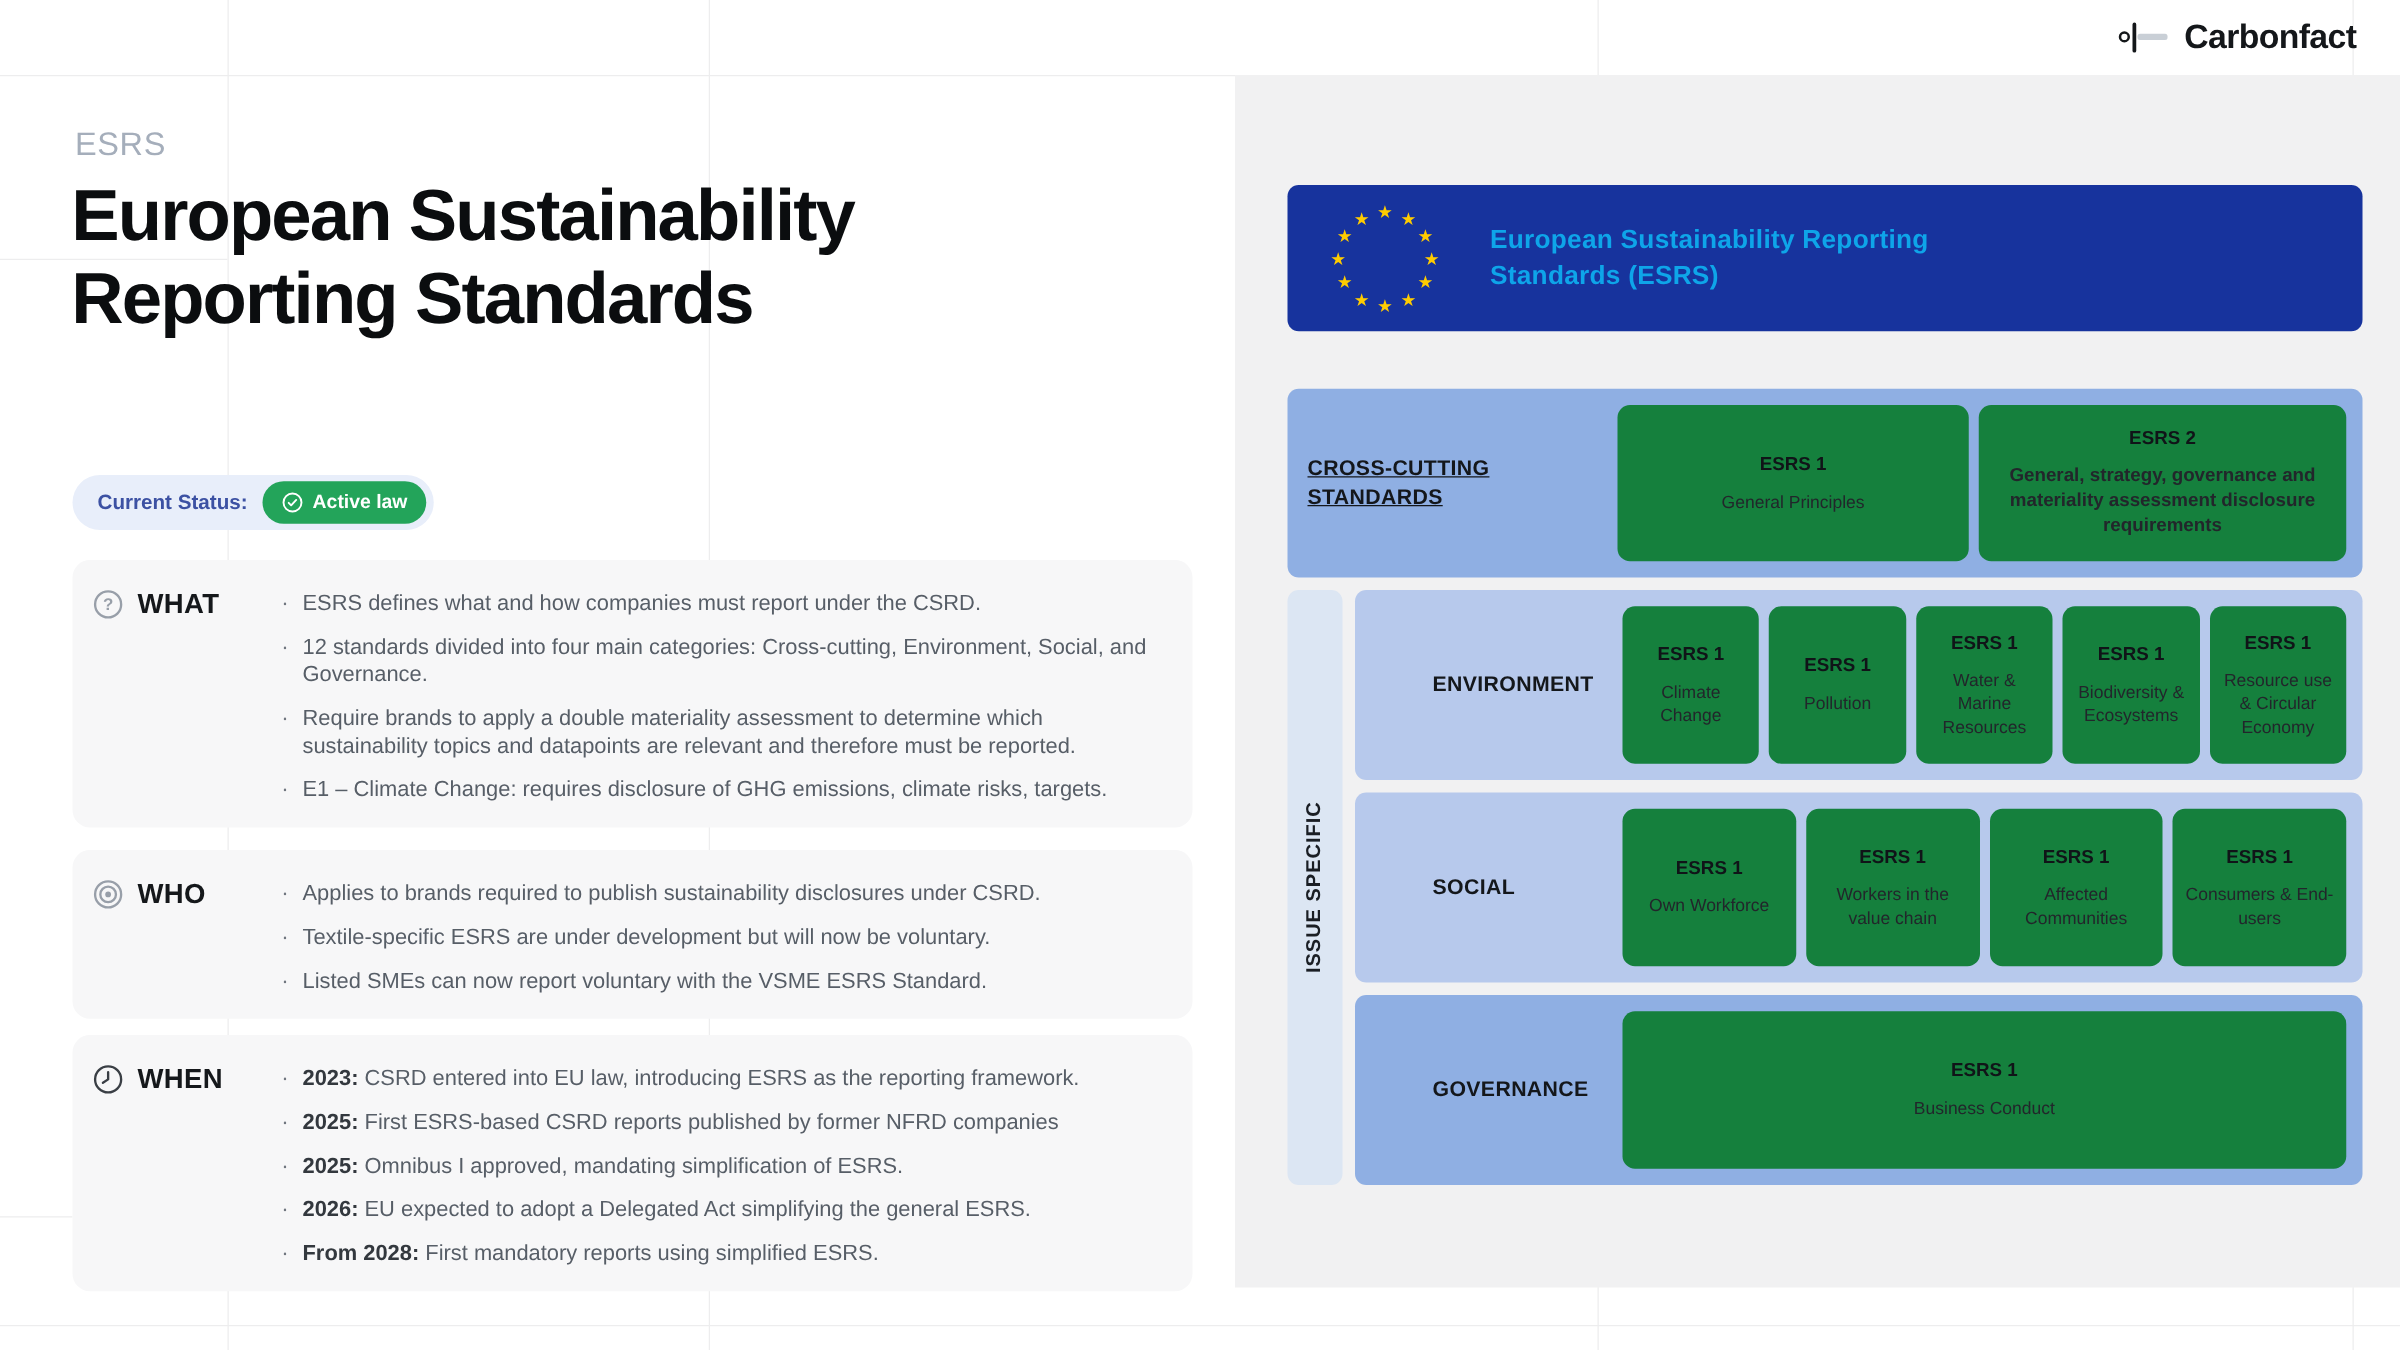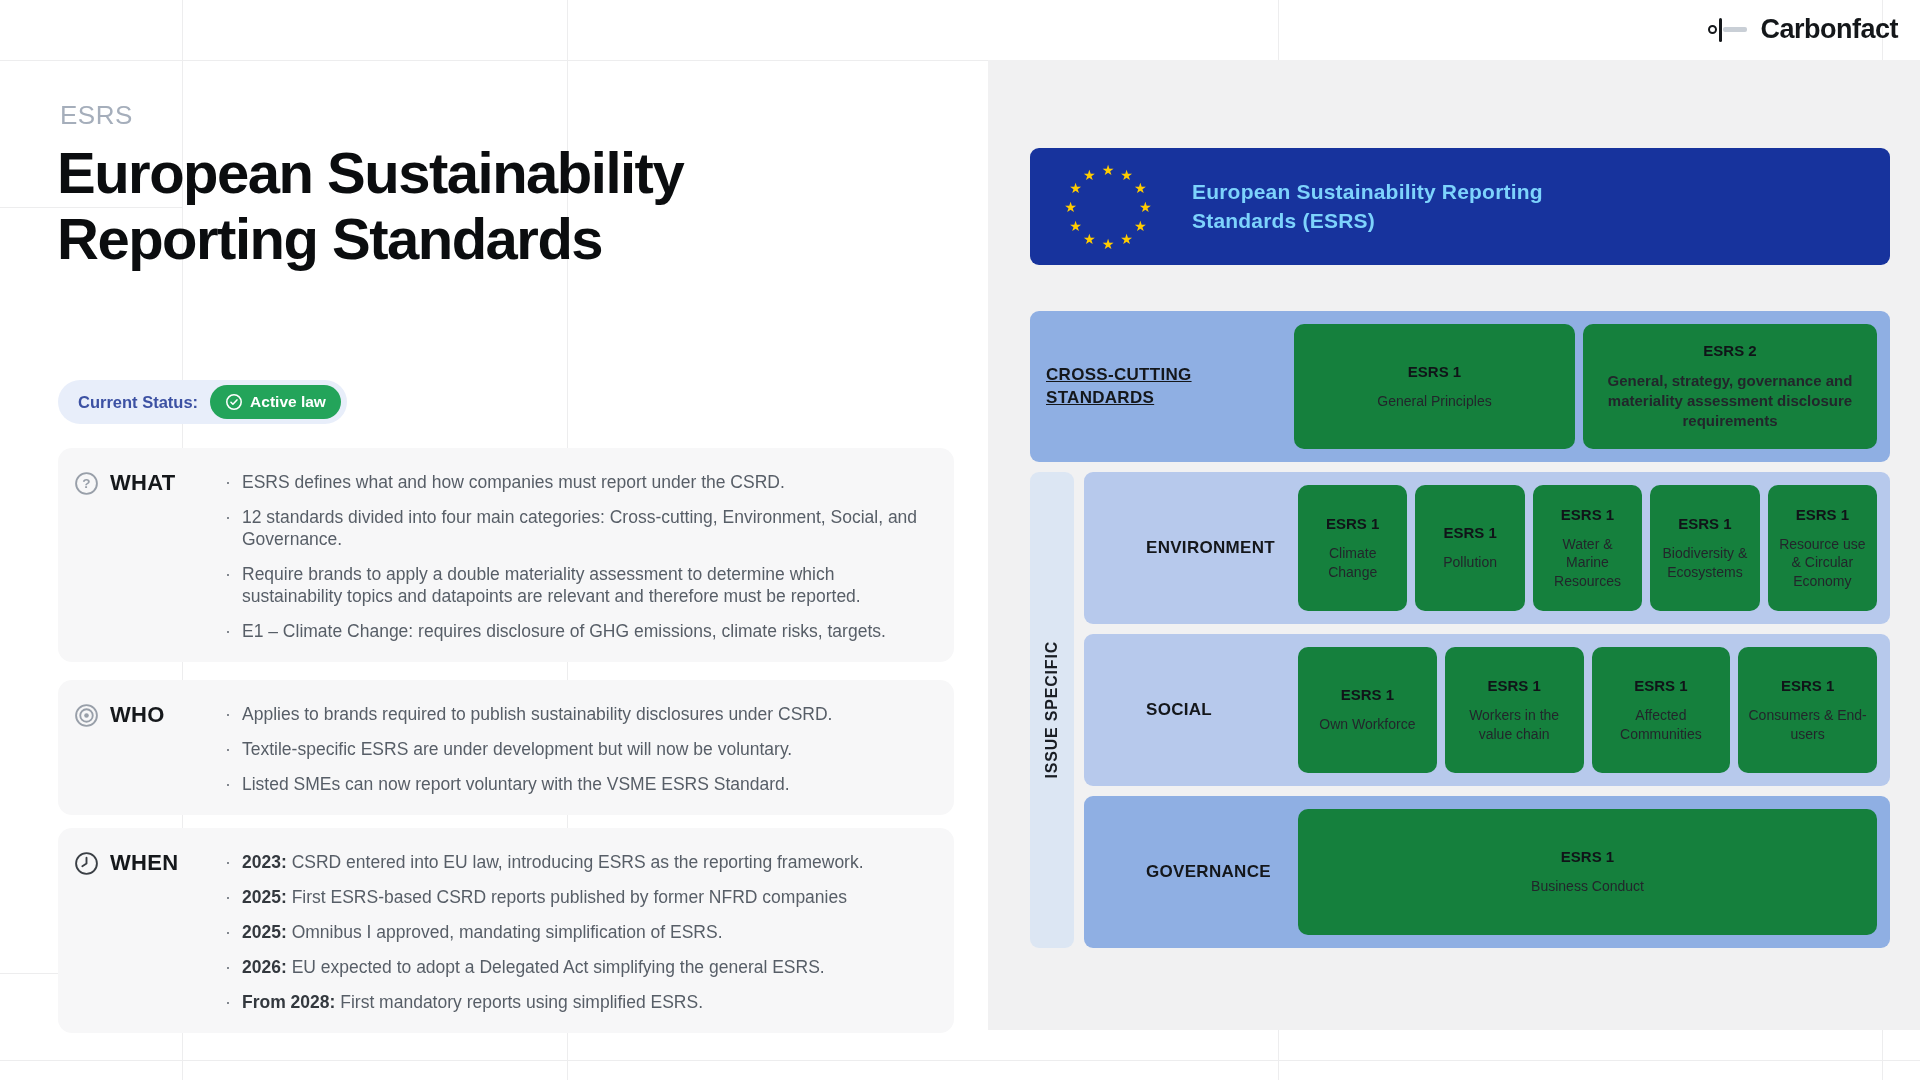--- a/index.html
+++ b/index.html
@@ -10,21 +10,21 @@
   }
   .canvas { position:absolute; inset:0; width:1920px; height:1080px; }
 
   
   .grid-line { position:absolute; background:#ededee; z-index:0; }
   .gl-v { width:1px; top:0; height:1080px; }
   .gl-h { height:1px; left:0; }
 
   
   .topbar { position:absolute; left:0; top:0; width:1920px; height:60px; z-index:2; }
-  .logo { position:absolute; right:22px; top:14px; display:flex; align-items:center; gap:13px; cursor:pointer; }
+  .logo { position:absolute; right:35px; top:14px; display:flex; align-items:center; gap:13px; cursor:pointer; }
   .logo-mark { display:flex; align-items:center; }
   .lm-circle { width:9px; height:9px; border:2.2px solid #14171a; border-radius:50%; }
   .lm-bar { width:3.5px; height:24px; background:#14171a; border-radius:2px; margin-left:2px; }
   .lm-dash { width:24px; height:4.5px; background:#c9cfd6; border-radius:2px; margin-left:1px; }
   .logo-text { font-size:27px; font-weight:700; letter-spacing:-0.5px; color:#14171a; }
 
   
   .left { position:absolute; left:0; top:60px; width:1112px; height:970px; z-index:1; }
   .eyebrow { position:absolute; left:60px; top:40px; font-size:26px; color:#a5aebb; letter-spacing:0.5px; }
   .title { position:absolute; left:57px; top:80px; font-size:58px; line-height:1.14; font-weight:700;
@@ -49,21 +49,21 @@
   .bullets .dot { color:#70767f; font-size:18px; line-height:22px; flex:0 0 auto; }
   .bullets p { font-size:17.5px; line-height:22px; color:#575e67; max-width:710px; }
   .bullets strong { color:#33383e; font-weight:700; }
 
   
   .panel { position:absolute; left:988px; top:60px; width:932px; height:970px; background:#f1f1f2; z-index:1; }
   .diagram { position:absolute; left:42px; top:88px; width:860px; }
   .dg-header { height:117px; background:#17339d; border-radius:9px; display:flex; align-items:center;
                padding-left:30px; }
   .dg-header svg { width:96px; height:96px; flex:0 0 auto; }
-  .dg-header-title { color:#7dd3fc; font-size:21px; font-weight:700; line-height:1.35; max-width:400px;
+  .dg-header-title { color:#0ea5e9; font-size:21px; font-weight:700; line-height:1.35; max-width:400px;
                      margin-left:36px; letter-spacing:0.2px; }
 
   .dg-row { display:flex; border-radius:9px; }
   .dg-dark  { background:#8fafe3; }
   .dg-light { background:#b7c9ec; }
   .dg-cross { margin-top:46px; height:151px; }
   .dg-label { display:flex; align-items:center; font-size:17px; font-weight:800; letter-spacing:0.3px;
               color:#14171b; line-height:1.3; }
   .dg-cross .dg-label { width:264px; padding-left:16px; flex:0 0 auto;text-decoration:underline; }
   .dg-cards { flex:1; display:flex; gap:8px; padding:13px 13px 13px 0; }

